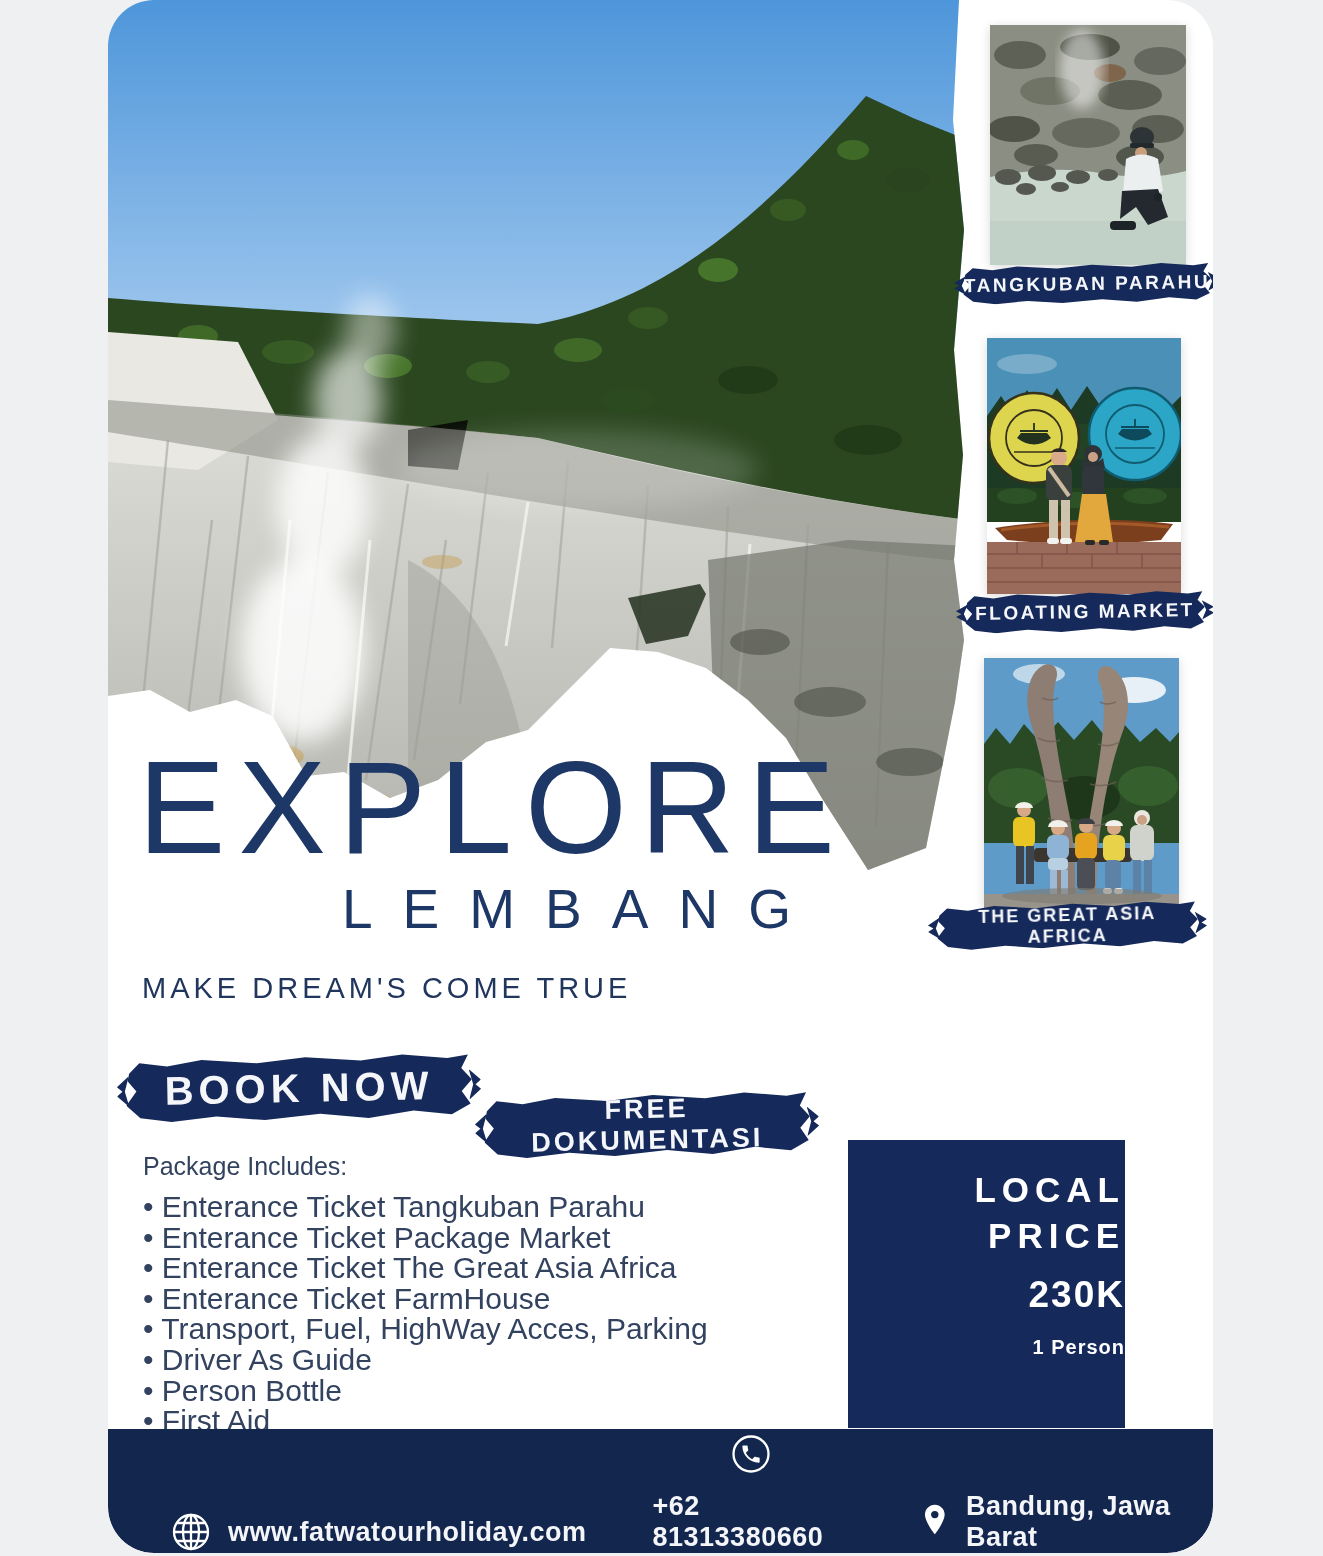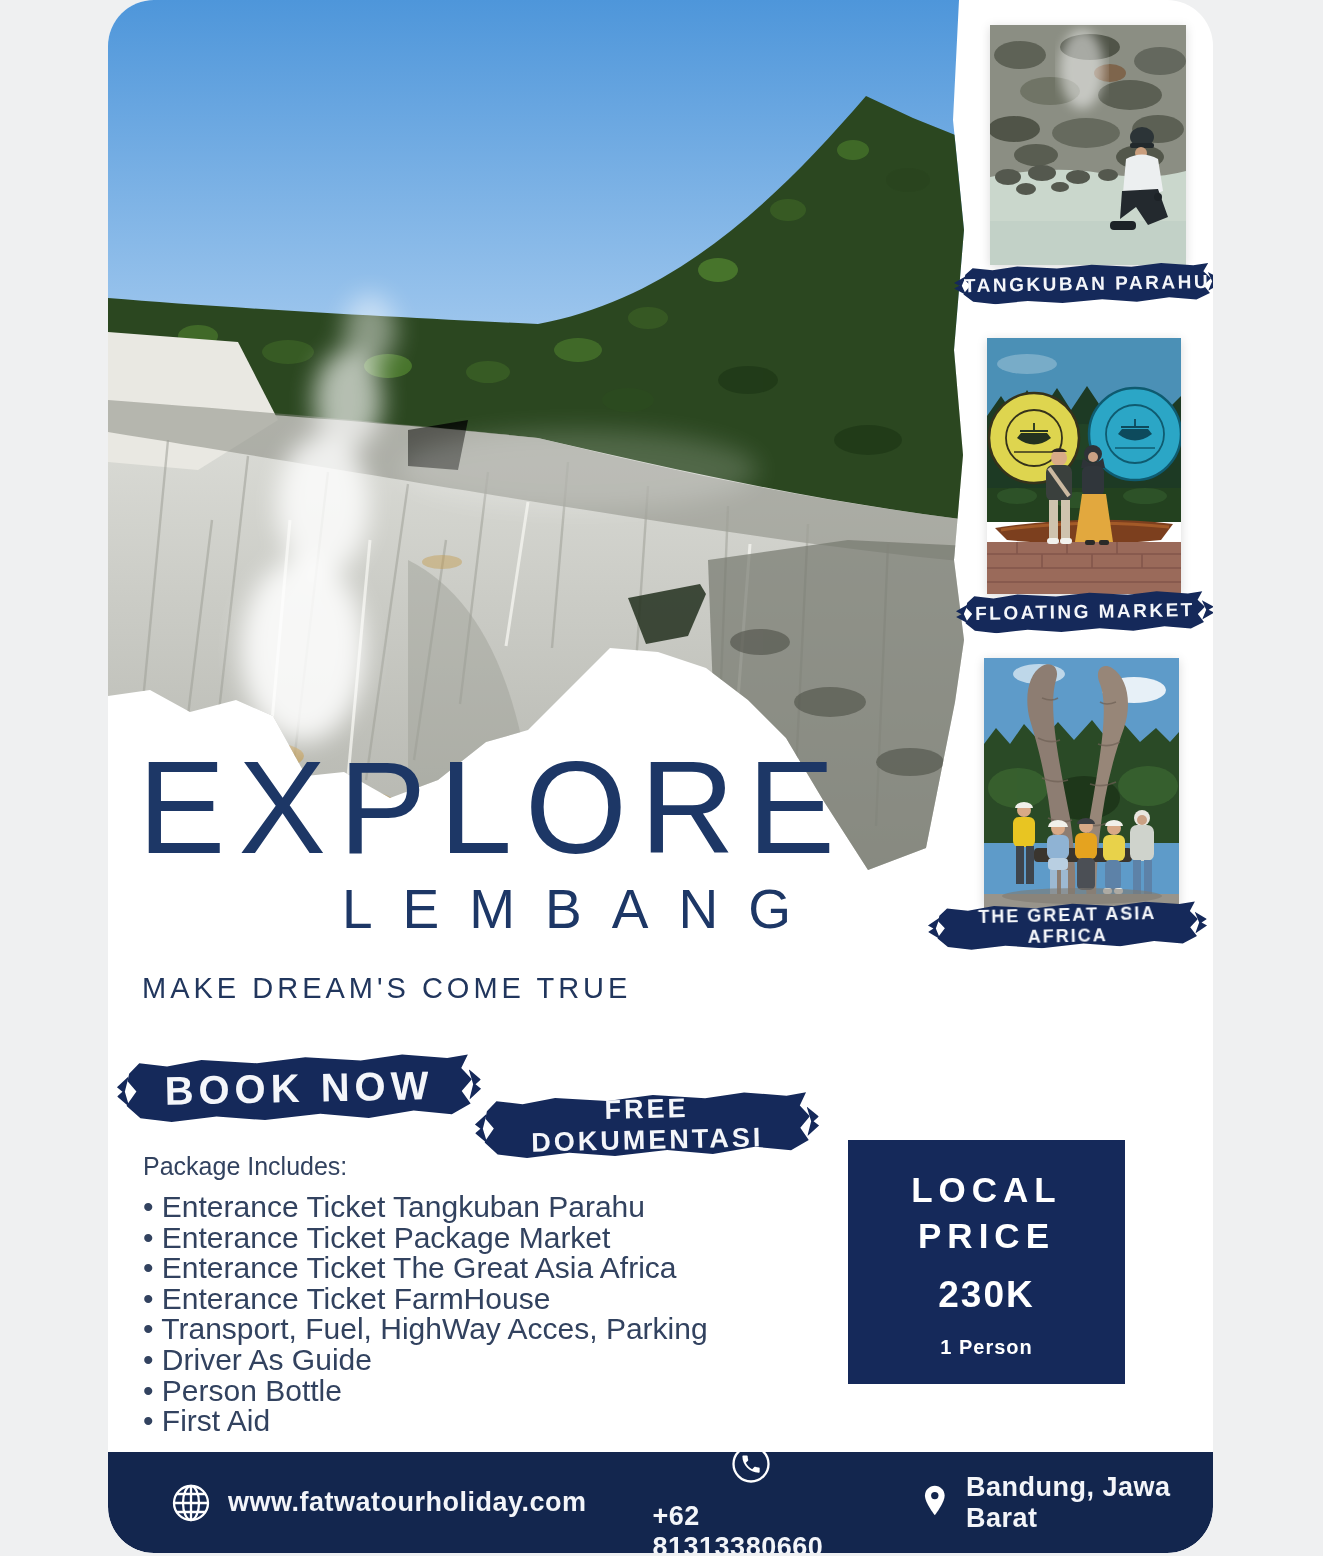--- a/index.html
+++ b/index.html
@@ -43,39 +43,39 @@
             transform:rotate(-1.3deg);}
 
   
   .package{position:absolute;left:35px;top:1136px;color:#32425f;}
   .pkg-head{font-size:25px;margin:16px 0 11px 0;font-weight:400;}
   .package ul{list-style:none;margin:0;padding:0;}
   .package li{font-size:30px;line-height:30.6px;}
   .package li::before{content:"• ";}
 
   
-  .price-box{position:absolute;left:740px;top:1140px;width:277px;height:244px;background:#15295a;
-             color:#fff;text-align:center;box-sizing:border-box;padding-top:27px;}
+  .price-box{position:absolute;left:740px;top:1140px;width:277px;height:288px;background:#15295a;
+             color:#fff;text-align:right;box-sizing:border-box;padding-top:27px;}
   .price-l{font-size:35px;font-weight:700;letter-spacing:6px;line-height:46px;}
   .price-amount{font-size:37px;font-weight:700;letter-spacing:2px;margin-top:15px;}
   .price-unit{font-size:20px;font-weight:700;letter-spacing:1px;margin-top:20px;}
 
   
   .gphoto{position:absolute;box-shadow:0 2px 10px rgba(0,0,0,.15);}
   .gphoto svg{display:block;width:100%;height:100%;}
   .ph1{left:882px;top:25px;width:196px;height:240px;}
   .ph2{left:879px;top:338px;width:194px;height:256px;}
   .ph3{left:876px;top:658px;width:195px;height:250px;}
   .lb1{left:855px;top:264px;width:248px;height:39px;font-size:19px;letter-spacing:2.5px;transform:rotate(-1deg);}
   .lb2{left:857px;top:592px;width:240px;height:40px;font-size:19px;letter-spacing:2.5px;transform:rotate(-1deg);}
   .lb3{left:829px;top:903px;width:261px;height:45px;font-size:18px;letter-spacing:2px;transform:rotate(-1.3deg);}
 
   
-  .footer{position:absolute;left:0;right:0;bottom:0;height:101px;background:#13264e;
-          border-radius:0 0 46px 46px;display:flex;align-items:center;color:#f3f5f9;
+  .footer{position:absolute;left:0;right:0;bottom:0;height:124px;background:#13264e;
+          border-radius:0 0 46px 46px;display:flex;align-items:flex-end;color:#f3f5f9;
           padding-left:62px;box-sizing:border-box;}
   .fgroup{display:flex;align-items:center;gap:16px;font-size:27px;font-weight:700;
           letter-spacing:.5px;cursor:pointer;}
   .g1{margin-right:66px;}
   .g2{margin-right:70px;flex-direction:column;}
   .ficon{display:block;}
 </style>
 </head>
 <body>
 

